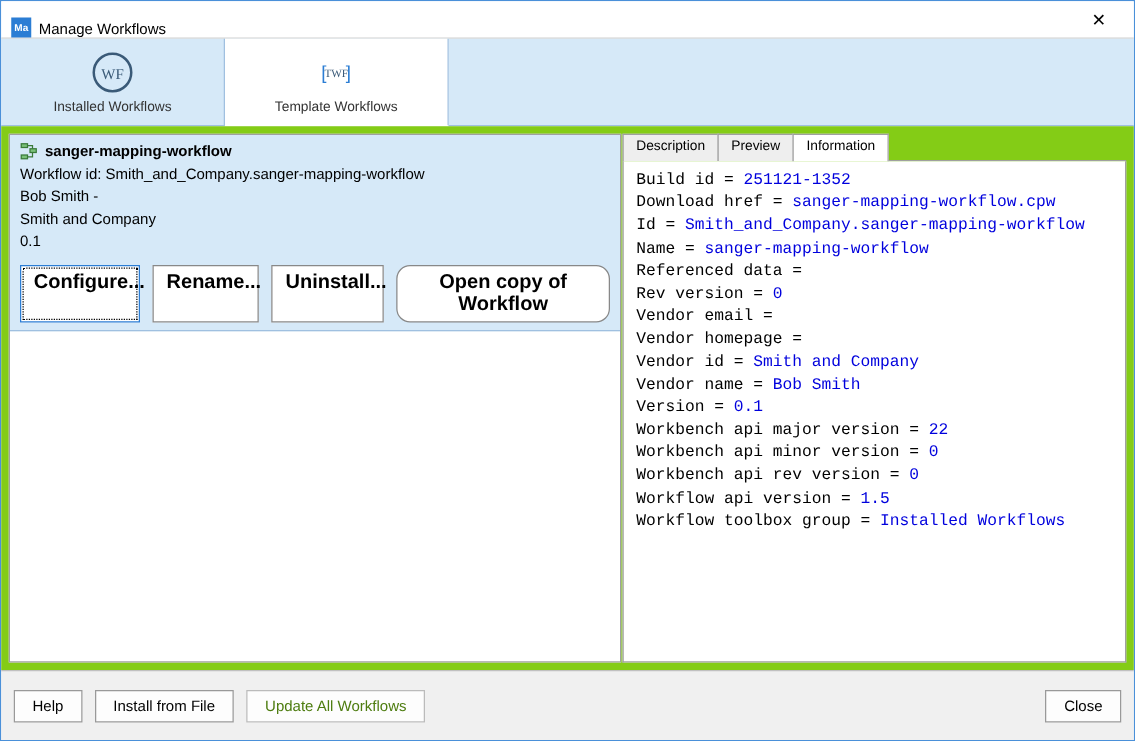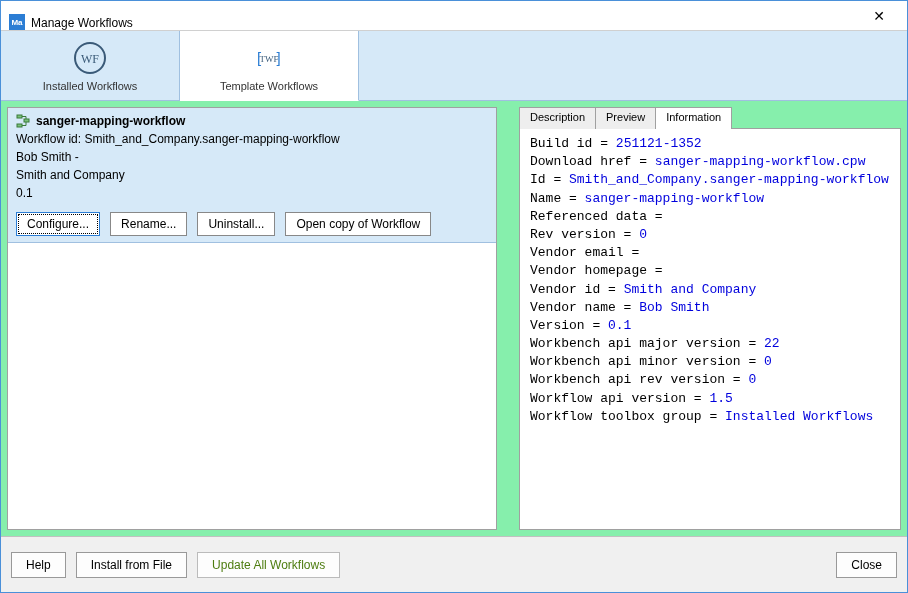--- a/index.html
+++ b/index.html
@@ -11,32 +11,32 @@
     .titlebar-icon { width: 16px; height: 16px; background: #2b7dd4; color: #fff; font-size: 8px; font-weight: bold; display: flex; align-items: center; justify-content: center; margin-right: 6px; }
     .titlebar-title { flex: 1; font-size: 12px; }
     .titlebar-close { width: 40px; height: 28px; display: flex; align-items: center; justify-content: center; font-size: 14px; cursor: default; }
     
     .top-tabs { height: 70px; background: #d6e9f8; display: flex; border-bottom: 1px solid #a0c0e0; }
     .top-tab { width: 179px; display: flex; flex-direction: column; align-items: center; justify-content: center; gap: 4px; border-right: 1px solid #a0c0e0; cursor: default; }
     .top-tab.selected { background: #fff; border-bottom: 1px solid #fff; margin-bottom: -1px; }
     .top-tab-icon { width: 36px; height: 36px; display: flex; align-items: center; justify-content: center; }
     .top-tab-label { font-size: 11px; color: #333; }
     
-    .main-area { flex: 1; display: flex; padding: 6px; gap: 22px; overflow: hidden; background: #86efac; }
+    .main-area { flex: 1; display: flex; padding: 6px; gap: 1px; overflow: hidden; background: #84cc16; }
     
     .left-pane { width: 490px; border: 1px solid #a0a0a0; background: #fff; display: flex; flex-direction: column; }
     .workflow-item { background: #d6e9f8; border-bottom: 1px solid #a0c0e0; padding: 6px 8px; }
     .workflow-header { display: flex; align-items: center; gap: 6px; margin-bottom: 2px; }
     .workflow-icon { width: 14px; height: 14px; display: inline-block; }
     .workflow-name { font-weight: bold; font-size: 12px; }
     .workflow-field { font-size: 12px; line-height: 1.5; color: #000; }
     .workflow-buttons { display: flex; gap: 10px; margin-top: 10px; }
-    .wf-btn { background: #fff; border: 1px solid #888; padding: 4px 10px; font-size: 12px; cursor: default; min-width: 76px; text-align: center; }
+    .wf-btn { background: #fff; border: 1px solid #888; padding: 4px 10px; font-size: 16px; cursor: default; min-width: 76px; text-align: center; font-weight: bold; }
     .wf-btn.focused { outline: 1px dotted #000; outline-offset: -3px; border: 1px solid #2b7dd4; }
-    .wf-btn.wide { min-width: 140px; }
+    .wf-btn.wide { min-width: 140px; border-radius: 11px; }
     
     .right-pane { flex: 1; display: flex; flex-direction: column; }
     .info-tabs { display: flex; height: 22px; }
     .info-tab { padding: 3px 10px; border: 1px solid #a0a0a0; border-bottom: none; background: #eee; font-size: 11px; cursor: default; margin-right: -1px; }
     .info-tab.selected { background: #fff; position: relative; z-index: 2; }
     .info-tabs-border { flex: 1; border-bottom: 1px solid #a0a0a0; }
     .info-panel { flex: 1; border: 1px solid #a0a0a0; border-top: none; padding: 6px 10px; background: #fff; font-family: "Courier New", monospace; font-size: 13px; line-height: 1.4; overflow: auto; }
     .info-row { white-space: nowrap; }
     .info-val { color: #0000dd; }
     

